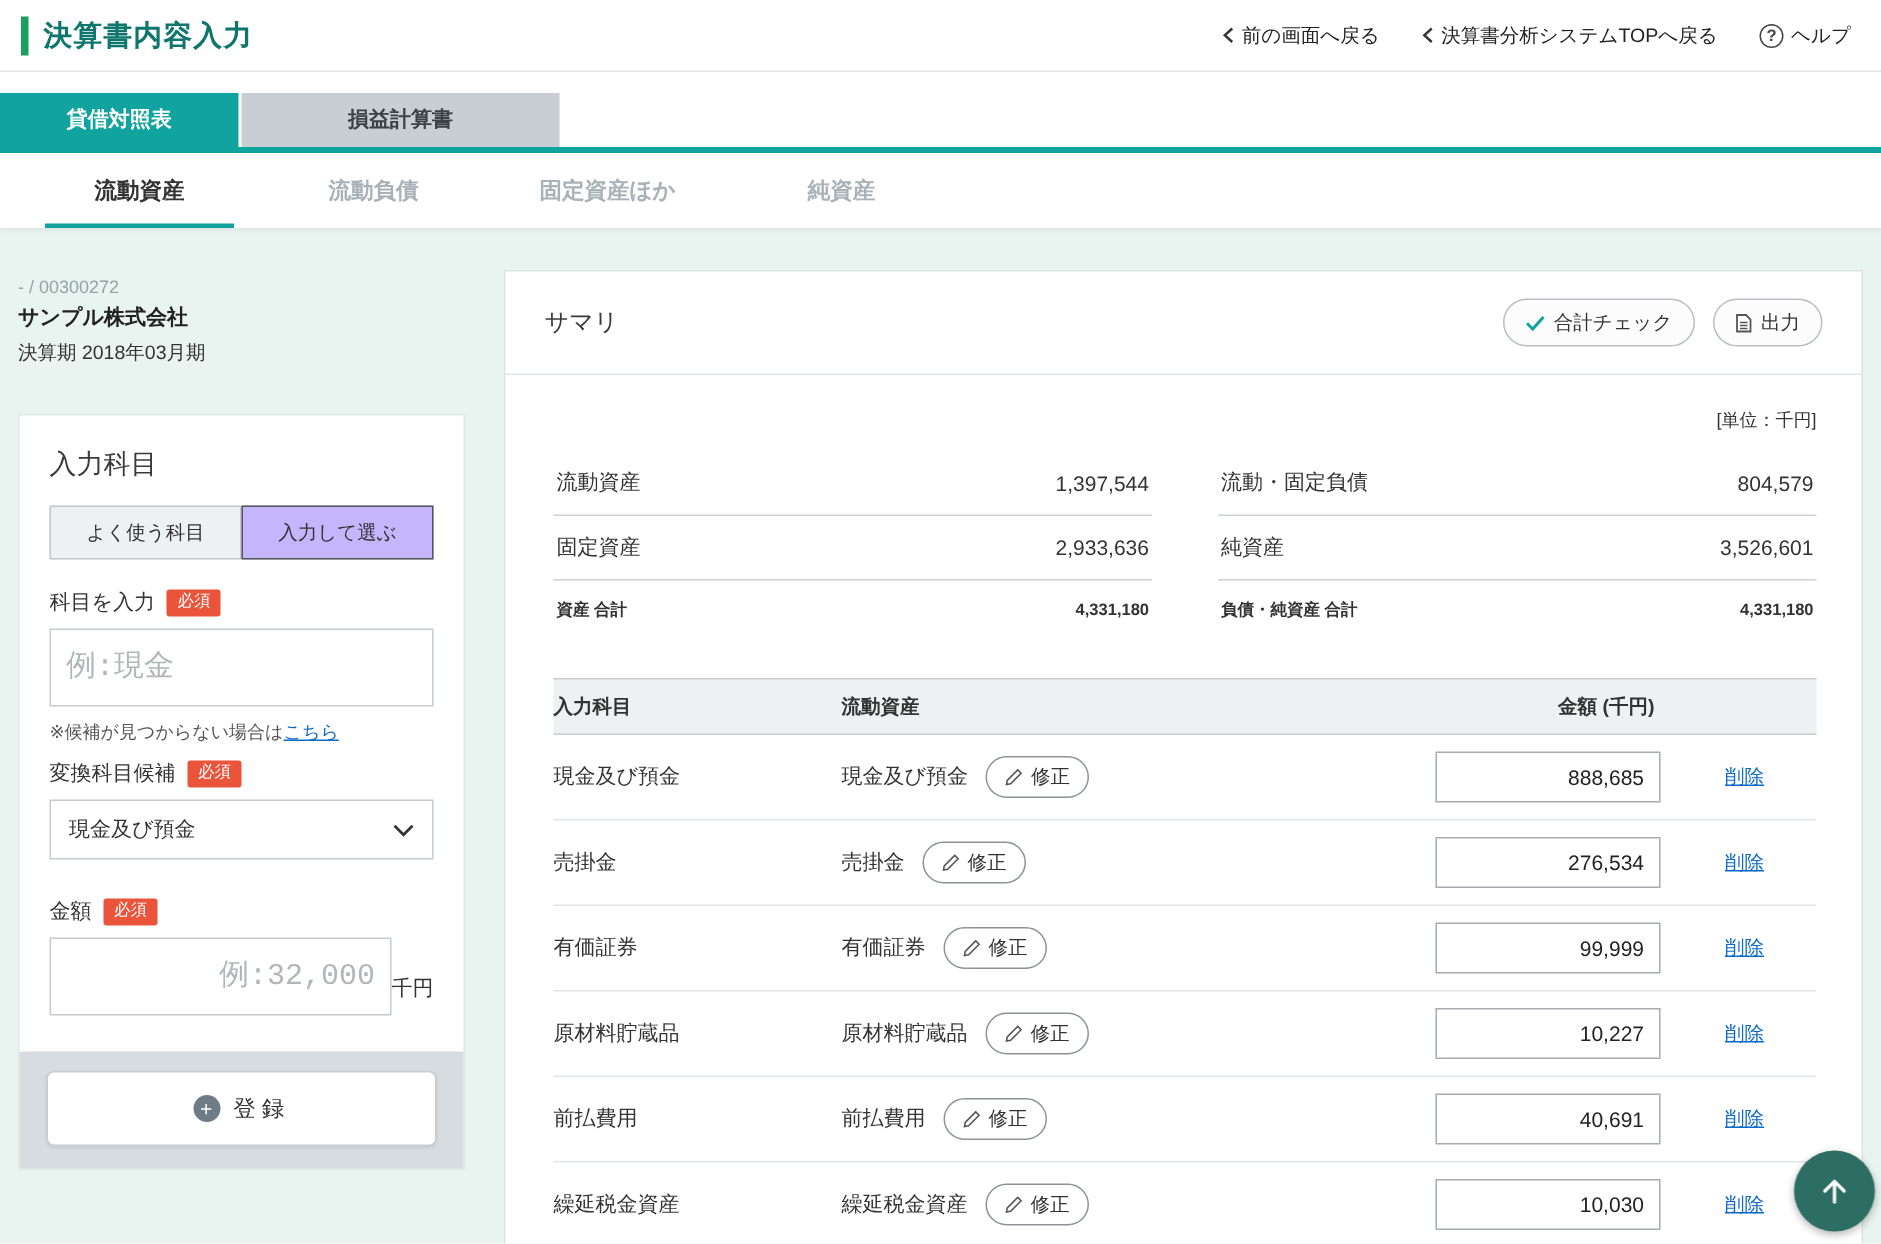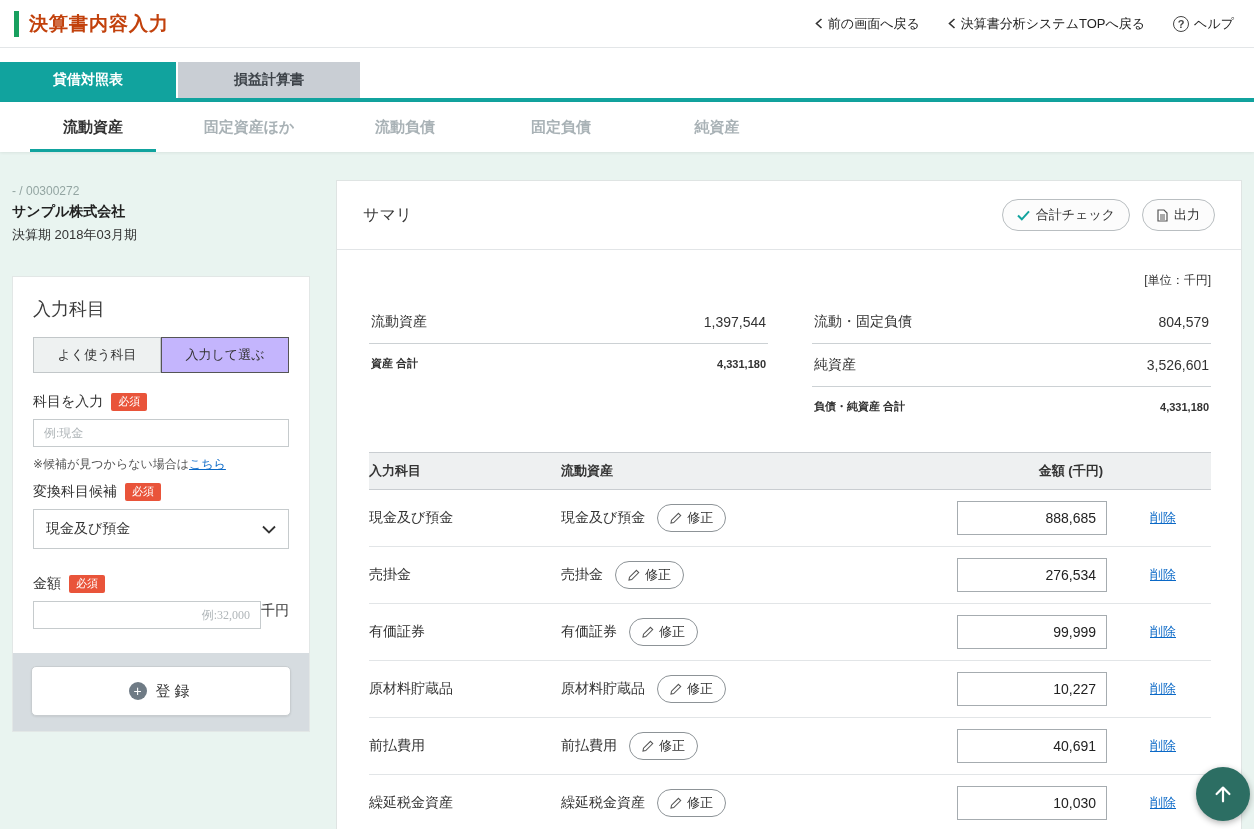--- a/index.html
+++ b/index.html
@@ -3,31 +3,31 @@
 <meta charset="utf-8">
 <style>
   *{box-sizing:border-box;margin:0;padding:0}
   html,body{width:1254px;height:829px;overflow:hidden}
   body{font-family:"Liberation Sans","DejaVu Sans",sans-serif;background:#e9f4f0;color:#333;position:relative}
 
   
   .topbar{height:48px;background:#fff;display:flex;align-items:center;justify-content:space-between;padding:0 20px 0 14px;border-bottom:1px solid #e3e6e8}
   .title-wrap{display:flex;align-items:center;gap:10px}
   .title-bar{width:5px;height:26px;background:#18a05f}
-  .page-title{font-size:19px;font-weight:bold;color:#c2410c;letter-spacing:1px}
+  .page-title{font-size:19px;font-weight:bold;color:#0f766e;letter-spacing:1px}
   .top-links{display:flex;align-items:center;gap:28px;font-size:13px}
   .top-link{display:flex;align-items:center;gap:5px;color:#222;cursor:pointer}
   .help-icon{width:16px;height:16px;border:1.5px solid #444;border-radius:50%;display:inline-flex;align-items:center;justify-content:center;font-size:11px;font-weight:bold;color:#444}
   .help-icon::before{content:"?"}
 
   
   .main-tabs{background:#fff;padding-top:14px;display:flex;border-bottom:4px solid #11a39e}
-  .main-tab{width:176px;height:36px;display:flex;align-items:center;justify-content:center;font-size:14px;font-weight:bold;cursor:pointer}
+  .main-tab{width:159px;height:36px;display:flex;align-items:center;justify-content:center;font-size:14px;font-weight:bold;cursor:pointer}
   .main-tab.active{background:#11a39e;color:#fff}
-  .main-tab.inactive{background:#c9ced4;color:#3c4248;margin-left:2px;width:182px}
+  .main-tab.inactive{background:#c9ced4;color:#3c4248;margin-left:2px;width:212px}
 
   
   .sub-tabs{background:#fff;height:50px;display:flex;padding-left:30px;box-shadow:0 1px 3px rgba(0,0,0,.07)}
   .sub-tab{width:126px;margin-right:30px;display:flex;align-items:center;justify-content:center;font-size:15px;font-weight:bold;color:#a9b2b6;cursor:pointer;position:relative}
   .sub-tab.active{color:#333}
   .sub-tab.active::after{content:"";position:absolute;left:0;right:0;bottom:0;height:3px;background:#11a39e}
 
   
   .content{display:flex;padding:28px 12px 0 12px;align-items:flex-start}
   .left-col{width:298px;margin-right:26px;flex:none}
@@ -37,21 +37,21 @@
 
   
   .input-card{background:#fff;margin-top:32px;border:1px solid #e2e7e6}
   .card-body{padding:20px 20px 24px}
   .panel-title{font-size:18px;color:#3a3a3a;font-weight:normal}
   .panel-tabs{display:flex;margin-top:16px}
   .panel-tab{flex:1;height:36px;display:flex;align-items:center;justify-content:center;font-size:13px;border:1px solid #c2c7c9;background:#eef1f1;color:#333;cursor:pointer}
   .panel-tab.active{background:#c4b5fd;border:1px solid #555}
   .field-label{display:flex;align-items:center;gap:8px;font-size:14px;margin-top:20px}
   .req-badge{background:#e9543a;color:#fff;font-size:11px;padding:2px 7px;border-radius:2px;line-height:1.2}
-  .text-input{margin-top:8px;width:100%;height:28px;border:1px solid #c6cbcd;padding:0 10px;font-size:12px;font-family:Liberation Serif, serif;color:#333}
+  .text-input{margin-top:8px;width:100%;height:52px;border:1px solid #c6cbcd;padding:0 10px;font-size:20px;font-family:Liberation Mono, monospace;color:#333}
   .text-input::placeholder{color:#b0b6b9}
   .hint{font-size:12px;margin-top:9px;color:#555}
   .hint-link{color:#0b69c7;text-decoration:underline;cursor:pointer}
   .select-box{margin-top:8px;height:40px;border:1px solid #c6cbcd;display:flex;align-items:center;justify-content:space-between;padding:0 12px;font-size:14px;cursor:pointer;background:#fff}
   .amount-row{display:flex;align-items:flex-end;margin-top:8px}
   .amount-row .text-input{flex:1;text-align:right;margin-top:0}
   .unit-label{font-size:14px;padding-bottom:9px;color:#333;flex:none}
   .card-footer{background:#d6dce0;padding:13px 18px 15px;}
   .register-btn{width:100%;height:50px;background:#fff;border:1px solid #c8cdd0;border-radius:5px;font-size:15px;display:flex;align-items:center;justify-content:center;gap:9px;cursor:pointer;box-shadow:0 1px 2px rgba(0,0,0,.08);color:#333;letter-spacing:4px}
   .plus-icon{width:18px;height:18px;border-radius:50%;background:#6f7b85;color:#fff;display:inline-flex;align-items:center;justify-content:center;font-size:14px;letter-spacing:0}
@@ -114,23 +114,22 @@
   </nav>
 </header>
 
 <div class="main-tabs">
   <div class="main-tab active">貸借対照表</div>
   <div class="main-tab inactive">損益計算書</div>
 </div>
 
 <div class="sub-tabs">
   <div class="sub-tab active">流動資産</div>
+  <div class="sub-tab">流動負債</div>
   <div class="sub-tab">固定資産ほか</div>
-  <div class="sub-tab">流動負債</div>
-  <div class="sub-tab">固定負債</div>
   <div class="sub-tab">純資産</div>
 </div>
 
 <div class="content">
 
   <div class="left-col">
     <div class="company-code">- / 00300272</div>
     <div class="company-name">サンプル株式会社</div>
     <div class="company-period">決算期 2018年03月期</div>
 
@@ -206,20 +205,24 @@
     </div>
 
     <div class="summary">
       <div class="unit-note">[単位：千円]</div>
       <div class="sum-grid">
         <div>
           <div class="sum-row">
             <span>流動資産</span>
             <span>1,397,544</span>
           </div>
+          <div class="sum-row">
+            <span>固定資産</span>
+            <span>2,933,636</span>
+          </div>
           <div class="sum-row total">
             <span>資産 合計</span>
             <span>4,331,180</span>
           </div>
         </div>
         <div>
           <div class="sum-row">
             <span>流動・固定負債</span>
             <span>804,579</span>
           </div>

